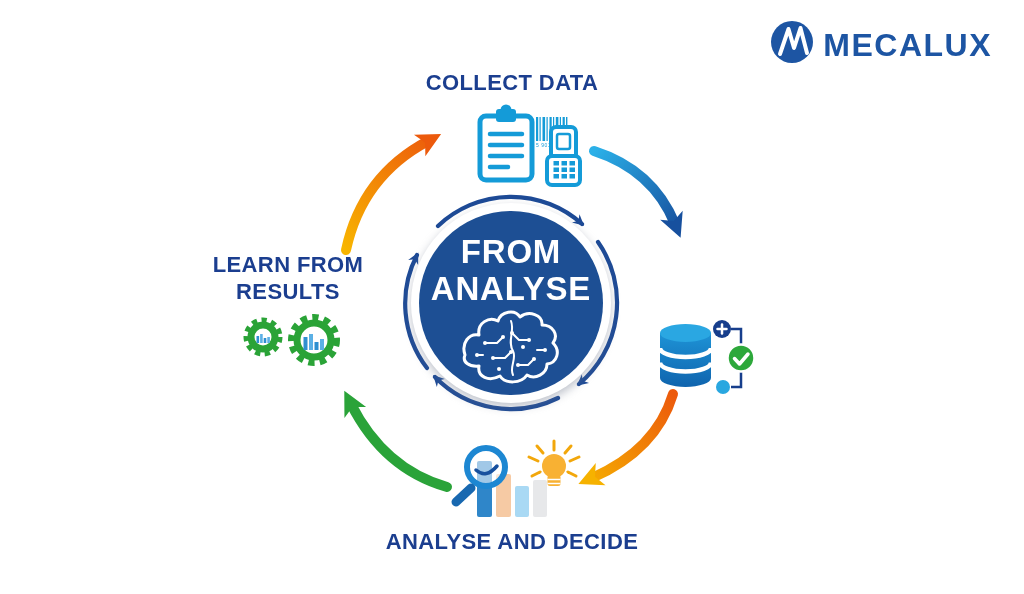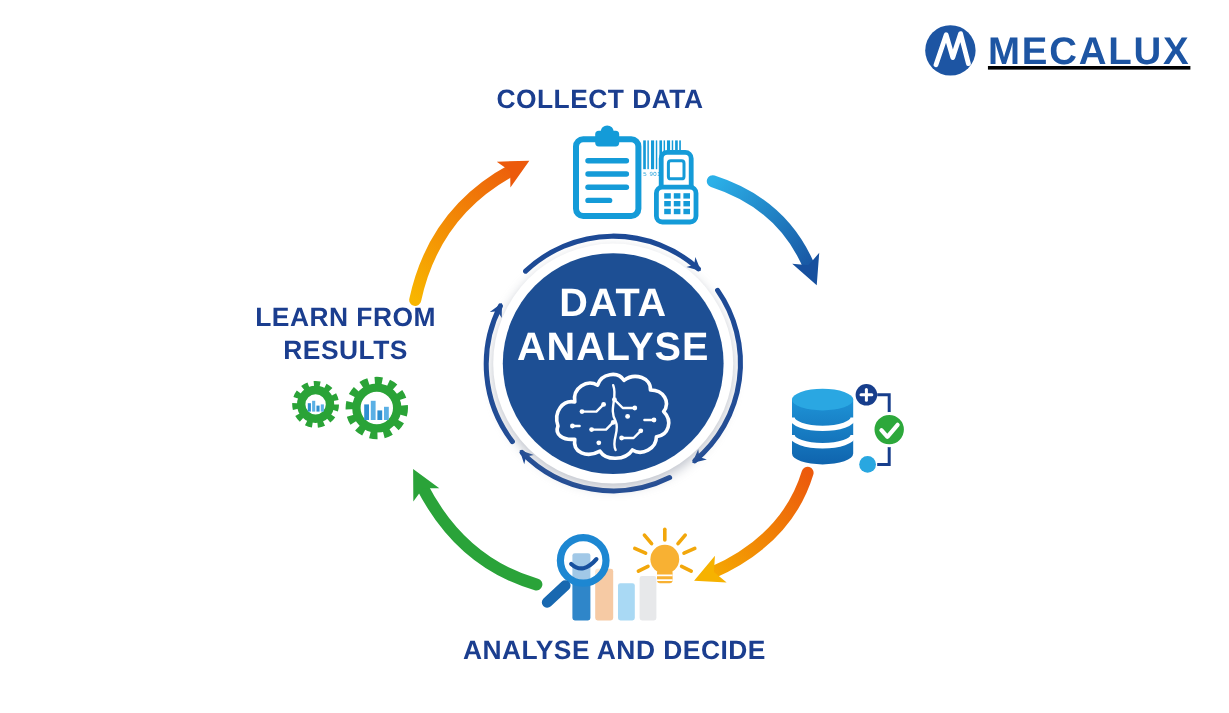--- a/index.html
+++ b/index.html
@@ -5,30 +5,30 @@
   html,body{margin:0;padding:0;background:#fff;}
   .canvas{
     position:relative;width:1024px;height:594px;background:#ffffff;
     font-family:"Liberation Sans",sans-serif;overflow:hidden;
   }
   svg.scene{position:absolute;left:0;top:0;}
   .stage-label{
     position:absolute;color:#1b3e8f;font-weight:700;font-size:22px;
     line-height:27px;text-align:center;letter-spacing:0.4px;z-index:3;
   }
-  .lbl-collect{left:350px;top:69px;width:300px;}
+  .lbl-collect{left:362px;top:69px;width:300px;}
   .lbl-organise{left:614px;top:251px;width:254px;}
   .lbl-analyse{left:360px;top:528px;width:304px;}
   .lbl-learn{left:161px;top:251px;width:254px;}
   .center-text{
     position:absolute;left:411px;top:233px;width:200px;text-align:center;
     color:#ffffff;font-weight:700;font-size:33px;line-height:37px;
     letter-spacing:0.8px;z-index:3;
   }
-  .logo{position:absolute;top:20px;right:32px;display:flex;align-items:center;gap:9px;z-index:3;text-decoration:underline;}
+  .logo{position:absolute;top:20px;right:32px;display:flex;align-items:flex-end;gap:9px;z-index:3;}
   .logo-text{color:#1d55a3;font-weight:700;font-size:32px;letter-spacing:1.5px;}
   .halo{filter:drop-shadow(0 4px 5px rgba(110,120,140,0.45));}
 </style>
 </head>
 <body>
 
 <div class="canvas">
 
   <svg class="scene" width="1024" height="594" viewBox="0 0 1024 594">
     <defs>
@@ -237,21 +237,21 @@
   <div class="stage-label lbl-learn">
     <div>LEARN FROM</div>
     <div>RESULTS</div>
   </div>
 
   <div class="stage-label lbl-analyse">
     <span>ANALYSE AND DECIDE</span>
   </div>
 
   <div class="center-text">
-    <div>DATA</div>
+    <div>FROM</div>
     <div>ANALYSE</div>
   </div>
 
   <div class="logo">
     <svg width="44" height="44" viewBox="0 0 44 44">
       <circle cx="22" cy="22" r="21" fill="#1d55a3"></circle>
       <path d="M 10 34 L 18.5 9 L 24 28 L 30.5 8 L 37 33" fill="none" stroke="#ffffff" stroke-width="4" stroke-linecap="round" stroke-linejoin="round"></path>
     </svg>
     <span class="logo-text">MECALUX</span>
   </div>

